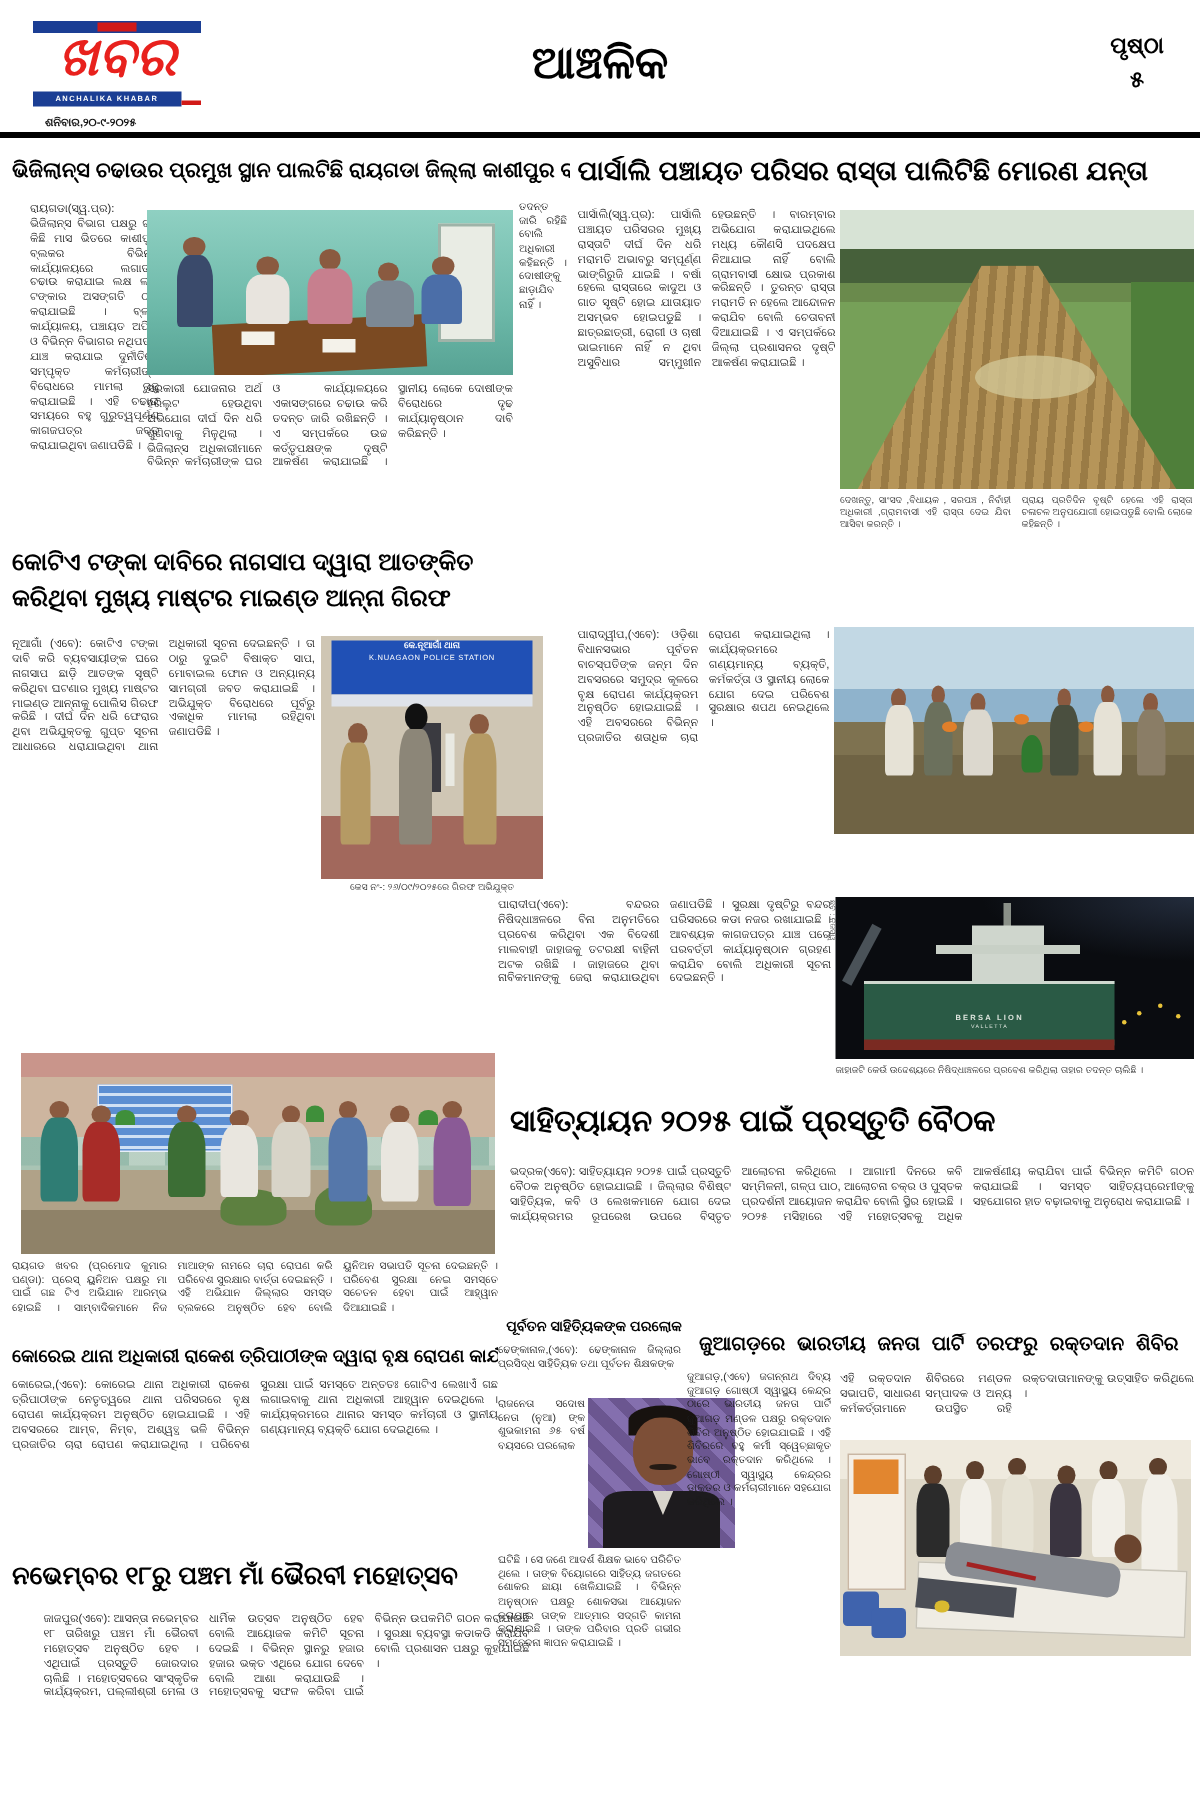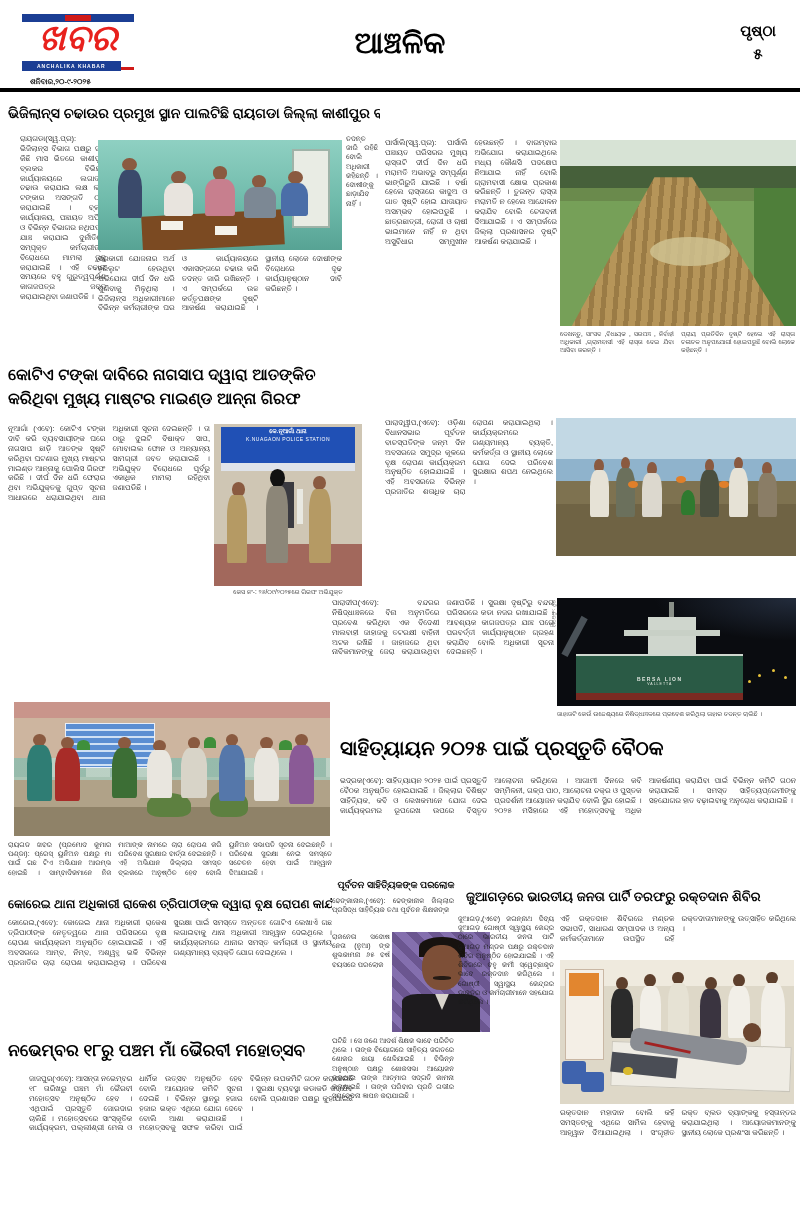--- a/index.html
+++ b/index.html
@@ -56,21 +56,21 @@
   #hF{left:8px;top:676px;width:324px;font-size:14.5px;}
   #phF{left:14px;top:702px;width:316px;height:134px;}
   #fCols{left:8px;top:840px;width:324px;height:56px;column-count:3;font-size:7px;}
   #hG{left:340px;top:737px;width:456px;font-size:20px;}
   #gCols{left:340px;top:776px;width:456px;height:96px;column-count:3;}
   #hH{left:336px;top:879px;width:120px;font-size:9.5px;text-align:center;}
   #hTop{left:332px;top:896px;width:122px;height:34px;font-size:7px;}
   #hLeft{left:332px;top:932px;width:58px;height:100px;font-size:7px;}
   #phH{left:392px;top:932px;width:98px;height:100px;}
   #hBottom{left:332px;top:1036px;width:122px;height:170px;font-size:7px;}
-  #hI{left:466px;top:889px;width:330px;font-size:13px;}
+  #hI{left:466px;top:889px;width:330px;font-size:13px;font-family:Liberation Mono, monospace;}
   #iCol1{left:458px;top:914px;width:96px;height:292px;font-size:7px;}
   #iTop{left:560px;top:914px;width:236px;height:44px;column-count:2;}
   #phI{left:560px;top:960px;width:234px;height:144px;}
   #iBottom{left:560px;top:1108px;width:236px;height:100px;column-count:2;}
   #hJ{left:8px;top:1041px;width:324px;font-size:17px;}
   #jCols{left:8px;top:1074px;width:324px;height:132px;column-count:3;margin-left:21px;}
   #hK{left:8px;top:897px;width:324px;font-size:12px;}
   #kCols{left:8px;top:918px;width:324px;height:116px;column-count:2;}
   
   #phA{background:linear-gradient(#8fd0c2 0%,#6db9a9 60%,#57a394 100%);}
@@ -172,20 +172,21 @@
     <span class="head" style="left:47%;top:24%;width:6%;height:12%;"></span>
     <span style="left:44%;top:35%;width:12%;height:34%;background:#c77f8e;border-radius:35% 35% 8% 8%;"></span>
     <span class="head" style="left:63%;top:32%;width:6%;height:12%;"></span>
     <span style="left:60%;top:43%;width:13%;height:28%;background:#7c8894;border-radius:35% 35% 8% 8%;"></span>
     <span class="head" style="left:78%;top:28%;width:6%;height:12%;"></span>
     <span style="left:75%;top:39%;width:11%;height:30%;background:#4b6ea8;border-radius:35% 35% 8% 8%;"></span>
   </div>
   <div class="bt" id="aUnder">ସରକାରୀ ଯୋଜନାର ଅର୍ଥ ହରିଲୁଟ ହେଉଥିବା ଅଭିଯୋଗ ଦୀର୍ଘ ଦିନ ଧରି ଶୁଣିବାକୁ ମିଳୁଥିଲା । ଭିଜିଲାନ୍ସ ଅଧିକାରୀମାନେ ବିଭିନ୍ନ କର୍ମଚାରୀଙ୍କ ଘର ଓ କାର୍ଯ୍ୟାଳୟରେ ଏକାସଙ୍ଗରେ ଚଢାଉ କରି ତଦନ୍ତ ଜାରି ରଖିଛନ୍ତି । ଏ ସମ୍ପର୍କରେ ଉଚ୍ଚ କର୍ତ୍ତୃପକ୍ଷଙ୍କ ଦୃଷ୍ଟି ଆକର୍ଷଣ କରାଯାଇଛି । ସ୍ଥାନୀୟ ଲୋକେ ଦୋଷୀଙ୍କ ବିରୋଧରେ ଦୃଢ କାର୍ଯ୍ୟାନୁଷ୍ଠାନ ଦାବି କରିଛନ୍ତି ।</div>
   <div class="bt" id="aCol2">ତଦନ୍ତ ଜାରି ରହିଛି ବୋଲି ଅଧିକାରୀ କହିଛନ୍ତି । ଦୋଷୀଙ୍କୁ ଛାଡ଼ାଯିବ ନାହିଁ ।</div>
 
+  <div class="hl" id="hB">ପାର୍ସାଲି ପଞ୍ଚାୟତ ପରିସର ରାସ୍ତା ପାଲିଟିଛି ମୋରଣ ଯନ୍ତା</div>
   <div class="bt" id="bCol">ପାର୍ସାଲି(ସ୍ୱ.ପ୍ର): ପାର୍ସାଲି ପଞ୍ଚାୟତ ପରିସରର ମୁଖ୍ୟ ରାସ୍ତାଟି ଦୀର୍ଘ ଦିନ ଧରି ମରାମତି ଅଭାବରୁ ସମ୍ପୂର୍ଣ୍ଣ ଭାଙ୍ଗିରୁଜି ଯାଇଛି । ବର୍ଷା ହେଲେ ରାସ୍ତାରେ କାଦୁଅ ଓ ଗାତ ସୃଷ୍ଟି ହୋଇ ଯାତାୟାତ ଅସମ୍ଭବ ହୋଇପଡୁଛି । ଛାତ୍ରଛାତ୍ରୀ, ରୋଗୀ ଓ ଚାଷୀ ଭାଇମାନେ ନାହିଁ ନ ଥିବା ଅସୁବିଧାର ସମ୍ମୁଖୀନ ହେଉଛନ୍ତି । ବାରମ୍ବାର ଅଭିଯୋଗ କରାଯାଇଥିଲେ ମଧ୍ୟ କୌଣସି ପଦକ୍ଷେପ ନିଆଯାଇ ନାହିଁ ବୋଲି ଗ୍ରାମବାସୀ କ୍ଷୋଭ ପ୍ରକାଶ କରିଛନ୍ତି । ତୁରନ୍ତ ରାସ୍ତା ମରାମତି ନ ହେଲେ ଆନ୍ଦୋଳନ କରାଯିବ ବୋଲି ଚେତାବନୀ ଦିଆଯାଇଛି । ଏ ସମ୍ପର୍କରେ ଜିଲ୍ଲା ପ୍ରଶାସନର ଦୃଷ୍ଟି ଆକର୍ଷଣ କରାଯାଇଛି ।</div>
   <div class="ph" id="phB">
     <span class="b-grassR"></span>
     <span class="b-road"></span>
     <span class="b-puddle"></span>
   </div>
   <div class="cap" id="bCapL">ଦେଖନ୍ତୁ, ସାଂସଦ ,ବିଧାୟକ , ସରପଞ୍ଚ , ନିର୍ବାହୀ ଅଧିକାରୀ ,ଗ୍ରାମବାସୀ ଏହି ରାସ୍ତା ଦେଇ ଯିବା ଆସିବା କରନ୍ତି ।</div>
   <div class="cap" id="bCapR">ପ୍ରାୟ ପ୍ରତିଦିନ ବୃଷ୍ଟି ହେଲେ ଏହି ରାସ୍ତା ଚଳାଚଳ ଅନୁପଯୋଗୀ ହୋଇପଡୁଛି ବୋଲି ଲୋକେ କହିଛନ୍ତି ।</div>
 
   <div class="hl" id="hC2">କରିଥିବା ମୁଖ୍ୟ ମାଷ୍ଟର ମାଇଣ୍ଡ ଆନ୍ନା ଗିରଫ</div>
@@ -312,21 +313,20 @@
     <span class="i-body" style="left:72%;top:18%;width:9%;height:36%;background:#f2efe8;"></span>
     <span class="head" style="left:88%;top:8%;width:5%;height:9%;background:#5d3f2c;"></span>
     <span class="i-body" style="left:86%;top:16%;width:10%;height:50%;background:#f2efe8;"></span>
     <span class="i-bed"></span>
     <span class="i-man"></span>
     <span class="i-trou"></span>
     <span class="head" style="left:78%;top:44%;width:8%;height:13%;background:#6b452f;"></span>
     <span class="i-tube"></span>
     <span class="i-ball"></span>
   </div>
-  <div class="bt" id="iBottom">ରକ୍ତଦାନ ମହାଦାନ ବୋଲି କହି ସମସ୍ତଙ୍କୁ ଏଥିରେ ସାମିଲ ହେବାକୁ ଆହ୍ୱାନ ଦିଆଯାଇଥିଲା । ସଂଗୃହୀତ ରକ୍ତ ବ୍ଲଡ ବ୍ୟାଙ୍କକୁ ହସ୍ତାନ୍ତର କରାଯାଇଥିଲା । ଆୟୋଜକମାନଙ୍କୁ ସ୍ଥାନୀୟ ଲୋକେ ପ୍ରଶଂସା କରିଛନ୍ତି ।</div>
 
   <div class="hl" id="hJ">ନଭେମ୍ବର ୧୮ରୁ ପଞ୍ଚମ ମାଁ ଭୈରବୀ ମହୋତ୍ସବ</div>
   <div class="bt" id="jCols">ଜାଜପୁର(ଏବେ): ଆସନ୍ତା ନଭେମ୍ବର ୧୮ ତାରିଖରୁ ପଞ୍ଚମ ମାଁ ଭୈରବୀ ମହୋତ୍ସବ ଅନୁଷ୍ଠିତ ହେବ । ଏଥିପାଇଁ ପ୍ରସ୍ତୁତି ଜୋରଦାର ଚାଲିଛି । ମହୋତ୍ସବରେ ସାଂସ୍କୃତିକ କାର୍ଯ୍ୟକ୍ରମ, ପଲ୍ଲୀଶ୍ରୀ ମେଳା ଓ ଧାର୍ମିକ ଉତ୍ସବ ଅନୁଷ୍ଠିତ ହେବ ବୋଲି ଆୟୋଜକ କମିଟି ସୂଚନା ଦେଇଛି । ବିଭିନ୍ନ ସ୍ଥାନରୁ ହଜାର ହଜାର ଭକ୍ତ ଏଥିରେ ଯୋଗ ଦେବେ ବୋଲି ଆଶା କରାଯାଉଛି । ମହୋତ୍ସବକୁ ସଫଳ କରିବା ପାଇଁ ବିଭିନ୍ନ ଉପକମିଟି ଗଠନ କରାଯାଇଛି । ସୁରକ୍ଷା ବ୍ୟବସ୍ଥା କଡାକଡି କରାଯିବ ବୋଲି ପ୍ରଶାସନ ପକ୍ଷରୁ କୁହାଯାଇଛି ।</div>
 
   <div class="hl" id="hK">କୋରେଇ ଥାନା ଅଧିକାରୀ ରାକେଶ ତ୍ରିପାଠୀଙ୍କ ଦ୍ୱାରା ବୃକ୍ଷ ରୋପଣ କାର୍ଯ୍ୟକ୍ରମ</div>
   <div class="bt" id="kCols">କୋରେଇ,(ଏବେ): କୋରେଇ ଥାନା ଅଧିକାରୀ ରାକେଶ ତ୍ରିପାଠୀଙ୍କ ନେତୃତ୍ୱରେ ଥାନା ପରିସରରେ ବୃକ୍ଷ ରୋପଣ କାର୍ଯ୍ୟକ୍ରମ ଅନୁଷ୍ଠିତ ହୋଇଯାଇଛି । ଏହି ଅବସରରେ ଆମ୍ବ, ନିମ୍ବ, ଅଶ୍ୱତ୍ଥ ଭଳି ବିଭିନ୍ନ ପ୍ରଜାତିର ଚାରା ରୋପଣ କରାଯାଇଥିଲା । ପରିବେଶ ସୁରକ୍ଷା ପାଇଁ ସମସ୍ତେ ଅନ୍ତତଃ ଗୋଟିଏ ଲେଖାଏଁ ଗଛ ଲଗାଇବାକୁ ଥାନା ଅଧିକାରୀ ଆହ୍ୱାନ ଦେଇଥିଲେ । କାର୍ଯ୍ୟକ୍ରମରେ ଥାନାର ସମସ୍ତ କର୍ମଚାରୀ ଓ ସ୍ଥାନୀୟ ଗଣ୍ୟମାନ୍ୟ ବ୍ୟକ୍ତି ଯୋଗ ଦେଇଥିଲେ ।</div>
 
 </div>
 
 </body></html>

